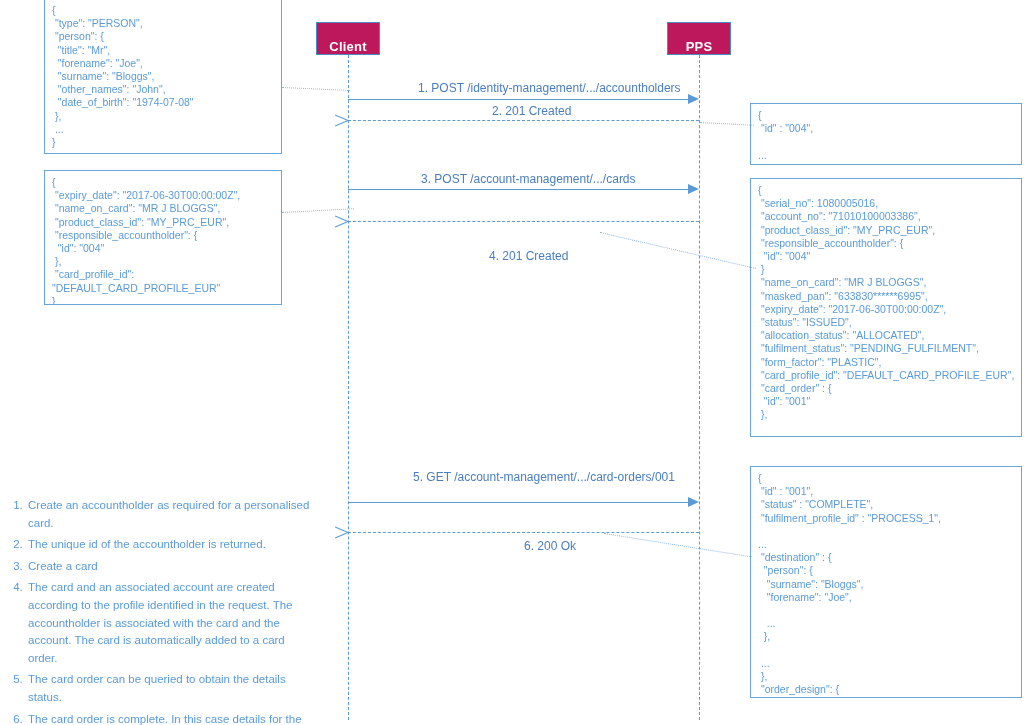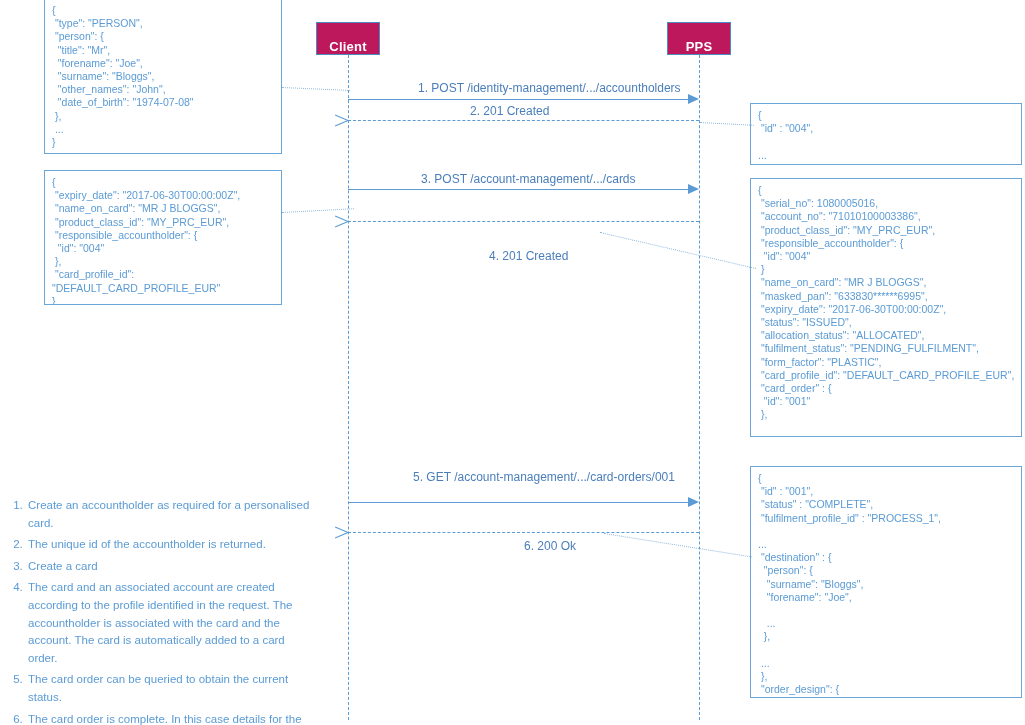--- a/index.html
+++ b/index.html
@@ -206,21 +206,21 @@
     <span>Client</span>
   </div>
   <div class="actor-head" style="left:667px; top:22px; width:64px; height:33px;">
     <span>PPS</span>
   </div>
 
   <div class="msg-label" style="left:418px; top:81px;">1. POST  /identity-management/.../accountholders</div>
   <div class="msg" style="left:348px; top:99px; width:342px;"></div>
   <div class="arrowhead-r" style="left:688px; top:94px;"></div>
 
-  <div class="msg-label" style="left:470px; top:104px;">2. 201 Created</div>
+  <div class="msg-label" style="left:492px; top:104px;">2. 201 Created</div>
   <div class="msg dashed" style="left:348px; top:120px; width:351px;"></div>
   <div class="arrowhead-l" style="left:348px; top:114px;"></div>
 
   <div class="msg-label" style="left:421px; top:172px;">3. POST /account-management/.../cards</div>
   <div class="msg" style="left:348px; top:189px; width:342px;"></div>
   <div class="arrowhead-r" style="left:688px; top:184px;"></div>
 
   <div class="msg-label" style="left:489px; top:205px;margin-top:44px;">4. 201 Created</div>
   <div class="msg dashed" style="left:348px; top:221px; width:351px;"></div>
   <div class="arrowhead-l" style="left:348px; top:215px;"></div>
@@ -242,18 +242,18 @@
   <div class="connector" style="left:600px; top:232px; width:160px; transform:rotate(13deg);"></div>
 
   <div class="connector" style="left:604px; top:533px; width:150px; transform:rotate(9deg);"></div>
 
   <div id="legend">
     <ol>
       <li>Create an accountholder as required for a personalised card.</li>
       <li>The unique id of the accountholder is returned.</li>
       <li>Create a card</li>
       <li>The card and an associated account are created according  to the profile  identified in the request. The  accountholder is associated with the card and the  account. The card is automatically added to a card  order.</li>
-      <li>The card order can be queried to obtain the current status.</li>
+      <li>The card order can be queried to obtain the details status.</li>
       <li>The card order is complete. In this case details for the order are generated from the responsible accountholder and the card profile.</li>
     </ol>
   </div>
 
 </div>
 
 </body></html>

